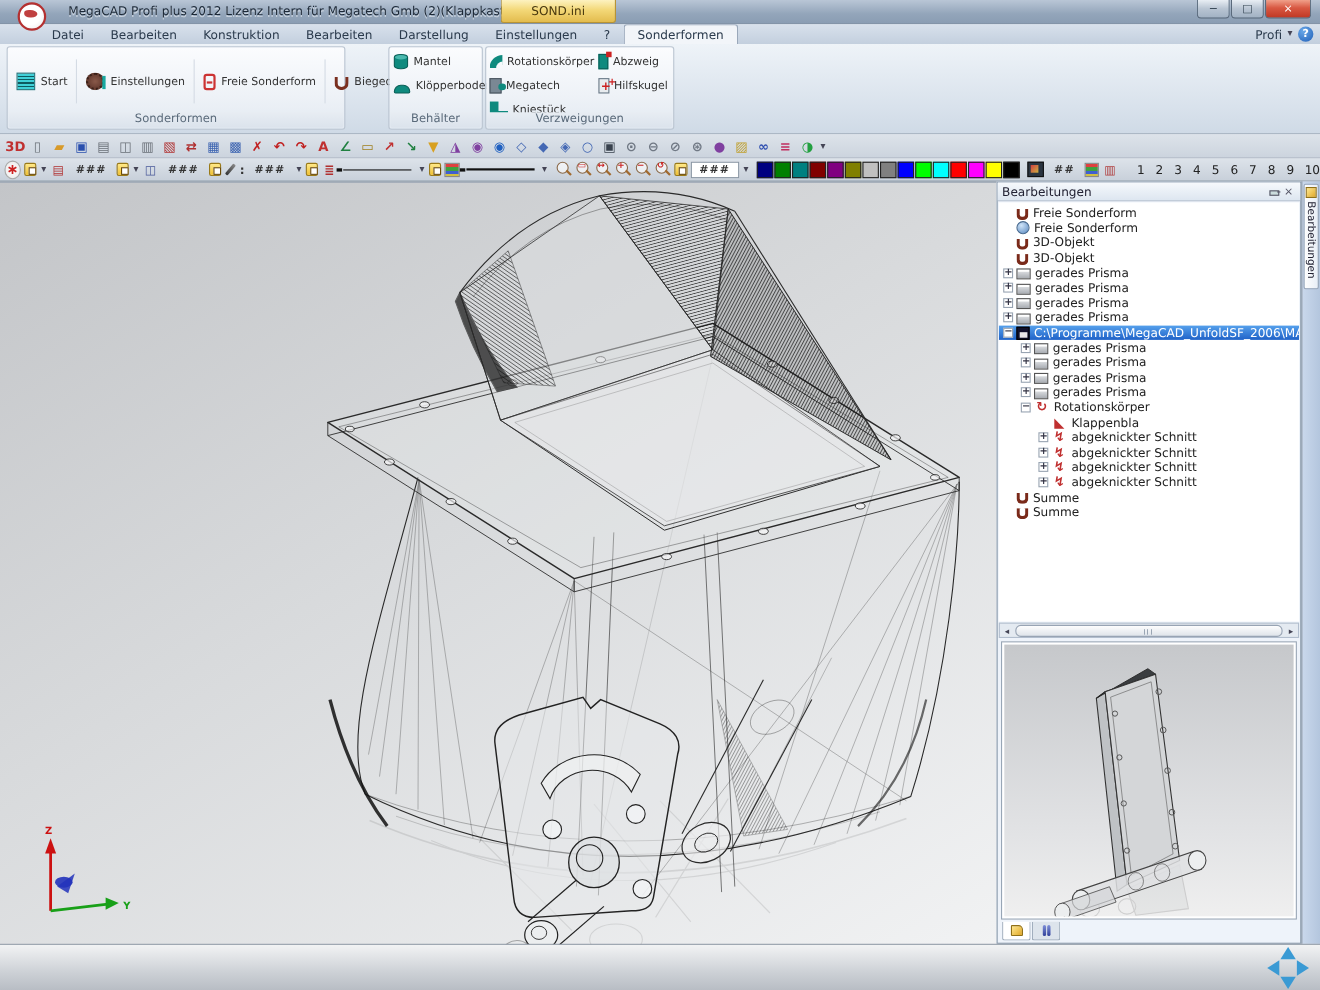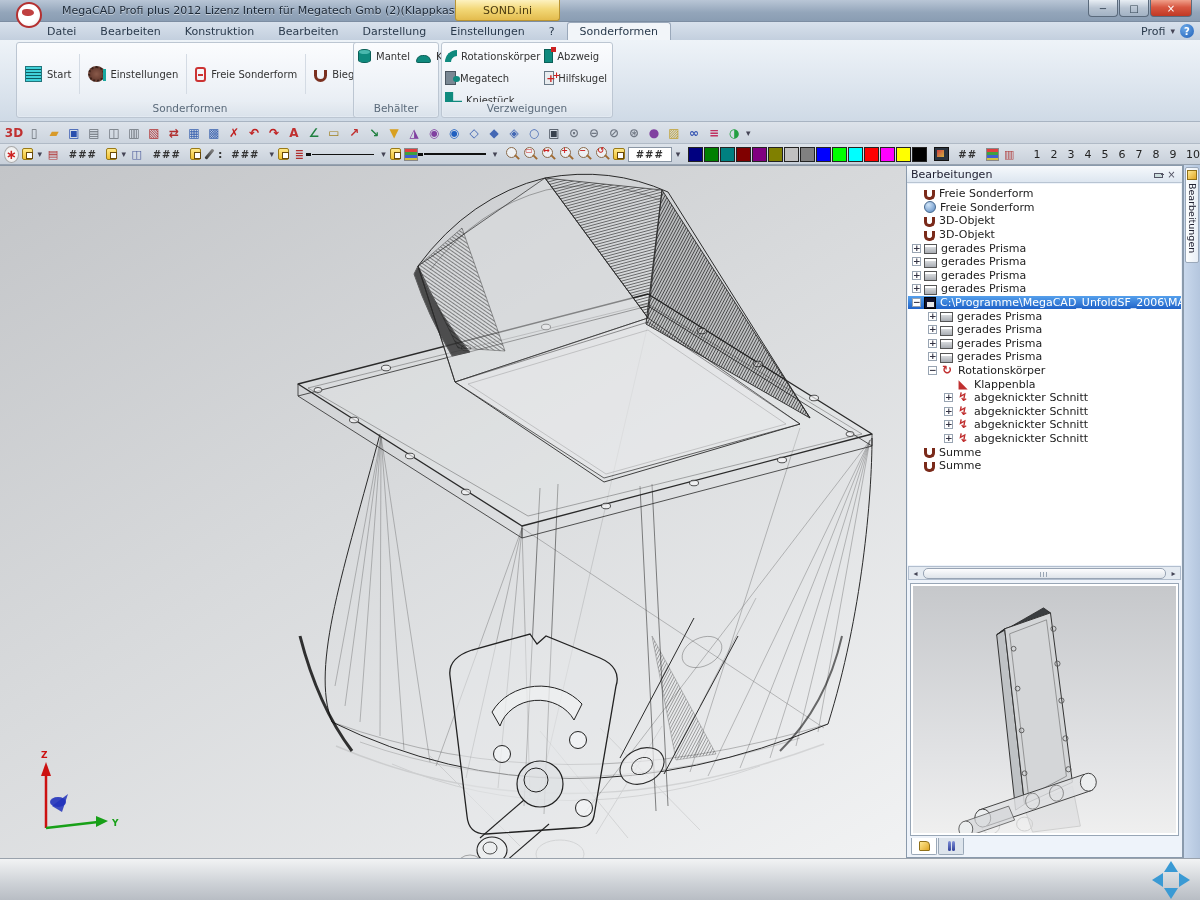--- a/index.html
+++ b/index.html
@@ -34,28 +34,28 @@
 #style-caret { font-size:9px; color:#445; }
 #help-badge { width:14px; height:14px; border-radius:50%; background:radial-gradient(circle at 35% 30%,#6aa8e8,#1f5fb8); color:#fff; font-size:10px; font-weight:bold; display:flex; align-items:center; justify-content:center; }
 
 
 #ribbon { position:absolute; left:0; top:40px; width:1200px; height:82px;
   background:linear-gradient(#eef3f8,#d9e2ec 70%,#cfdae6); border-bottom:1px solid #a8b4c2; }
 .rgroup { position:absolute; top:2px; bottom:3px; background:linear-gradient(#fbfcfe,#eef2f7 60%,#e2e9f1);
   border:1px solid #bcc6d2; border-radius:3px; }
 .rgroup .caption { position:absolute; left:1px; right:1px; bottom:1px; height:14px; text-align:center;
   color:#5a6a7a; font-size:10.5px; background:linear-gradient(#e8edf3,#dbe3ec); border-radius:0 0 2px 2px; }
-#grp-sonderformen { left:16px; width:348px; }
+#grp-sonderformen { left:6px; width:308px; }
 #grp-behaelter { left:353px; width:86px; }
 #grp-verzweigungen { left:441px; width:172px; }
 #grp-hosenrohre { left:615px; width:126px; }
 .ritems-row { display:flex; height:62px; align-items:center; }
 .ritems-row .ritem { padding:0 8px; height:40px; display:flex; align-items:center; gap:5px; border-right:1px solid #d4dbe4; }
 .ritems-row .ritem:last-child { border-right:none; }
-.ritems-col { display:flex; padding:5px 4px 16px; gap:6px; }
+.ritems-col { display:flex; flex-direction:column; padding:5px 4px 16px; gap:6px; }
 .ritems-col .ritem { display:flex; align-items:center; gap:5px; height:16px; }
 .ritems-grid { display:grid; grid-auto-flow:column; grid-template-rows:repeat(3,16px); gap:6px 2px; padding:5px 3px 16px; }
 .ritems-grid .ritem { display:flex; align-items:center; gap:4px; }
 .rlabel { color:#333; font-size:10px; white-space:nowrap; }
 
 
 .ricon { width:17px; height:16px; position:relative; flex:none; }
 .ri-megacad-start { background:linear-gradient(#40d0d8,#18a8b2); border:1px solid #22757c;
   background-image:repeating-linear-gradient(#40d0d8 0 2px,#0e5a60 2px 3px); }
 .ri-settings-gear { border-radius:50%; background:radial-gradient(#8a5a4a,#5a3228); border:2px dotted #3a2018; }

